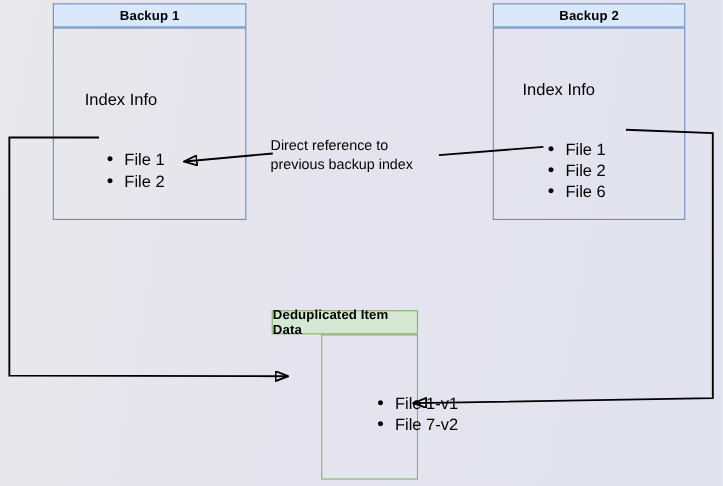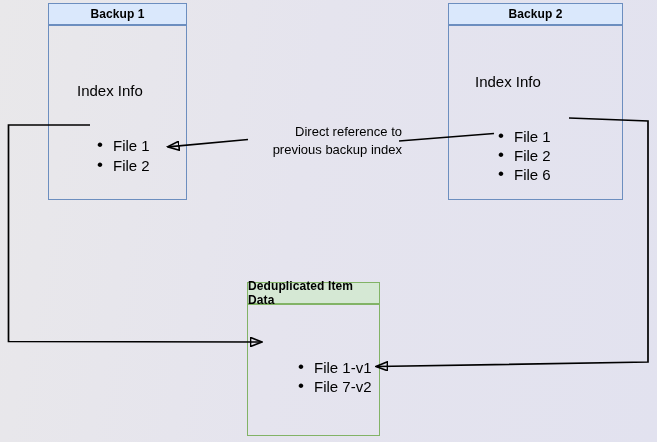--- a/index.html
+++ b/index.html
@@ -31,21 +31,21 @@
   }
   .dbox .bd {
     box-sizing: border-box;
     position: relative;
     border: 1px solid;
     background: transparent;
   }
   .blue .hd { background: #dae8fc; border-color: #6c8ebf; }
   .blue .bd { border-color: #6c8ebf; }
   .green .hd { background: #d5e8d4; border-color: #82b366; }
-  .green .bd { border-color: #82b366; }
+  .green .bd { border-color: #82b366; margin-left: 45px; }
 
   .section-label {
     position: absolute;
     font-size: 15px;
     line-height: 19px;
     white-space: nowrap;
   }
   ul.filelist {
     position: absolute;
     margin: 0;
@@ -79,31 +79,31 @@
     stroke: #000;
     stroke-width: 1.7;
     stroke-miterlimit: 10;
   }
   .edge-label {
     position: absolute;
     left: 324px;
     top: 141px;
     transform: translate(-50%, -50%);
     width: 156px;
-    text-align: right;
+    text-align: left;
     font-size: 13px;
     line-height: 18px;
   }
 </style>
 </head>
 <body>
 
 <div class="canvas">
 
-  <div class="dbox blue" style="left:48px; top:3px; width:139px;">
+  <div class="dbox blue" style="left:48px; top:3px; width:176px;">
     <div class="hd">Backup 1</div>
     <div class="bd" style="height:175px;">
       <div class="section-label" style="left:28px; top:55px;">Index Info</div>
       <ul class="filelist lh20" style="left:48px; top:110px;">
         <li>File 1</li>
         <li>File 2</li>
       </ul>
     </div>
   </div>
 

